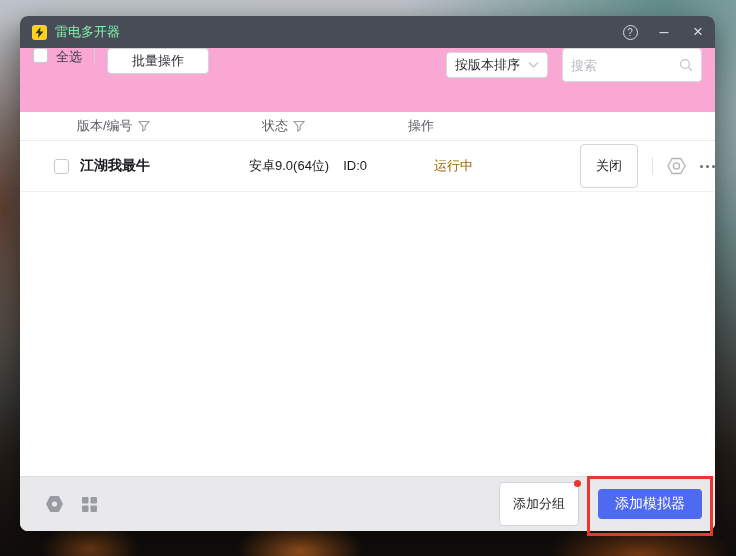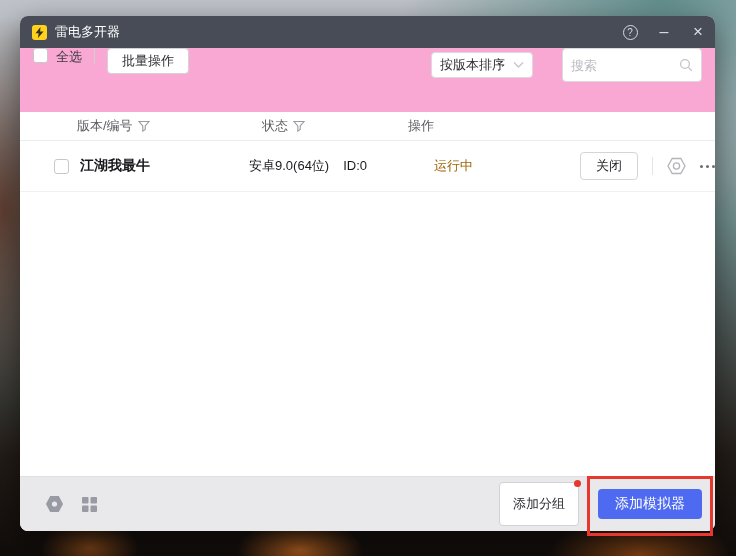--- a/index.html
+++ b/index.html
@@ -25,36 +25,36 @@
   .window {
     position:absolute; left:20px; top:16px; width:695px; height:515px;
     border-radius:8px; overflow:hidden; background:#fff;
     display:flex; flex-direction:column;
     box-shadow:0 10px 30px rgba(0,0,0,.5);
   }
   
   .titlebar { flex:0 0 32px; background:#484c57; display:flex; align-items:center; padding:0 0 0 12px; }
   .app-icon { width:15px; height:15px; background:#ffd21e; border-radius:3px;
     display:flex; align-items:center; justify-content:center; margin-right:8px; }
-  .title-text { color:#ffffff; font-size:13px; }
+  .title-text { color:#86efac; font-size:13px; }
   .win-controls { margin-left:auto; display:flex; align-items:center; height:32px; }
   .ctrl { width:34px; height:32px; display:flex; align-items:center; justify-content:center;
     color:#dcdee2; font-size:15px; }
   .help-circle { width:15px; height:15px; border:1px solid #d7d9dd; border-radius:50%;
     display:flex; align-items:center; justify-content:center; font-size:10px; color:#d7d9dd; }
   .min-glyph { font-size:16px; line-height:10px; }
   .close-glyph { font-size:17px; }
   
   .toolbar { flex:0 0 64px; background:#f9a8d4; display:flex; align-items:flex-start; padding:0 13px; }
   .checkbox { width:15px; height:15px; background:#fff; border:1px solid #c7c7ce; border-radius:3px; }
   .select-all-label { margin-left:8px; font-size:13px; color:#3a3a40; }
   .vdiv { width:1px; height:16px; background:#cfcfd4; margin:0 12px; }
   .btn-outline { background:#fff; border:1px solid #d2d2d8; border-radius:4px; height:26px;
-    padding:0 14px; font-size:13px; color:#2c2c32; display:flex; align-items:center; }
-  .toolbar-right { margin-left:auto; display:flex; align-items:center; gap:29px; }
+    padding:0 24px; font-size:13px; color:#2c2c32; display:flex; align-items:center; }
+  .toolbar-right { margin-left:auto; display:flex; align-items:center; gap:14px; }
   .dropdown { width:102px; height:26px; background:#fff; border:1px solid #d9d9de; border-radius:4px;
     display:flex; align-items:center; justify-content:space-between; padding:0 8px;
     font-size:13px; color:#2c2c32; }
   .searchbox { width:140px; height:34px; background:#fff; border:1px solid #d9d9de; border-radius:4px;
     display:flex; align-items:center; padding:0 8px; }
   .searchbox input { border:none; outline:none; background:transparent; flex:1; min-width:0;
     font-size:13px; color:#333; font-family:"Liberation Sans", sans-serif; }
   .searchbox input::placeholder { color:#b9b9c0; }
   
   .table-head { flex:0 0 29px; background:#fff; display:flex; align-items:center; padding-left:57px;
@@ -62,21 +62,21 @@
   .col-name { width:172px; } .col-version { width:185px; } .col-status { width:146px; } .col-action { flex:1; }
   .head-cell { display:flex; align-items:center; gap:5px; }
   .row { flex:0 0 51px; background:#fff; display:flex; align-items:center; padding-left:34px;
     border-bottom:1px solid #f0f0f2; }
   .row .checkbox { margin-right:11px; }
   .cell-name { width:169px; font-size:14px; font-weight:600; color:#1a1a1e; }
   .cell-version { width:185px; font-size:13px; color:#1a1a1e; }
   .cell-version .ver-id { margin-left:14px; }
   .cell-status { width:146px; font-size:13px; color:#a16207; }
   .cell-action { flex:1; display:flex; align-items:center; }
-  .close-btn { width:58px; height:28px; background:#fff; border:1px solid #d4d4da; border-radius:4px;
+  .close-btn { width:58px; height:44px; background:#fff; border:1px solid #d4d4da; border-radius:4px;
     font-size:13px; color:#232329; display:flex; align-items:center; justify-content:center; }
   .action-div { width:1px; height:18px; background:#e4e4e8; margin:0 14px; }
   .more-dots { margin-left:14px; display:flex; gap:3px; }
   .more-dots i { width:3px; height:3px; background:#6d6d73; border-radius:50%; }
   .list-space { flex:1; background:#fff; }
   
   .footer { flex:0 0 55px; background:#e9e9ec; border-top:1px solid #e0e0e3;
     display:flex; align-items:center; padding:0 13px; }
   .footer-icons { display:flex; align-items:center; gap:17px; margin-left:12px; }
   .footer-right { margin-left:auto; display:flex; align-items:center; gap:19px; }

